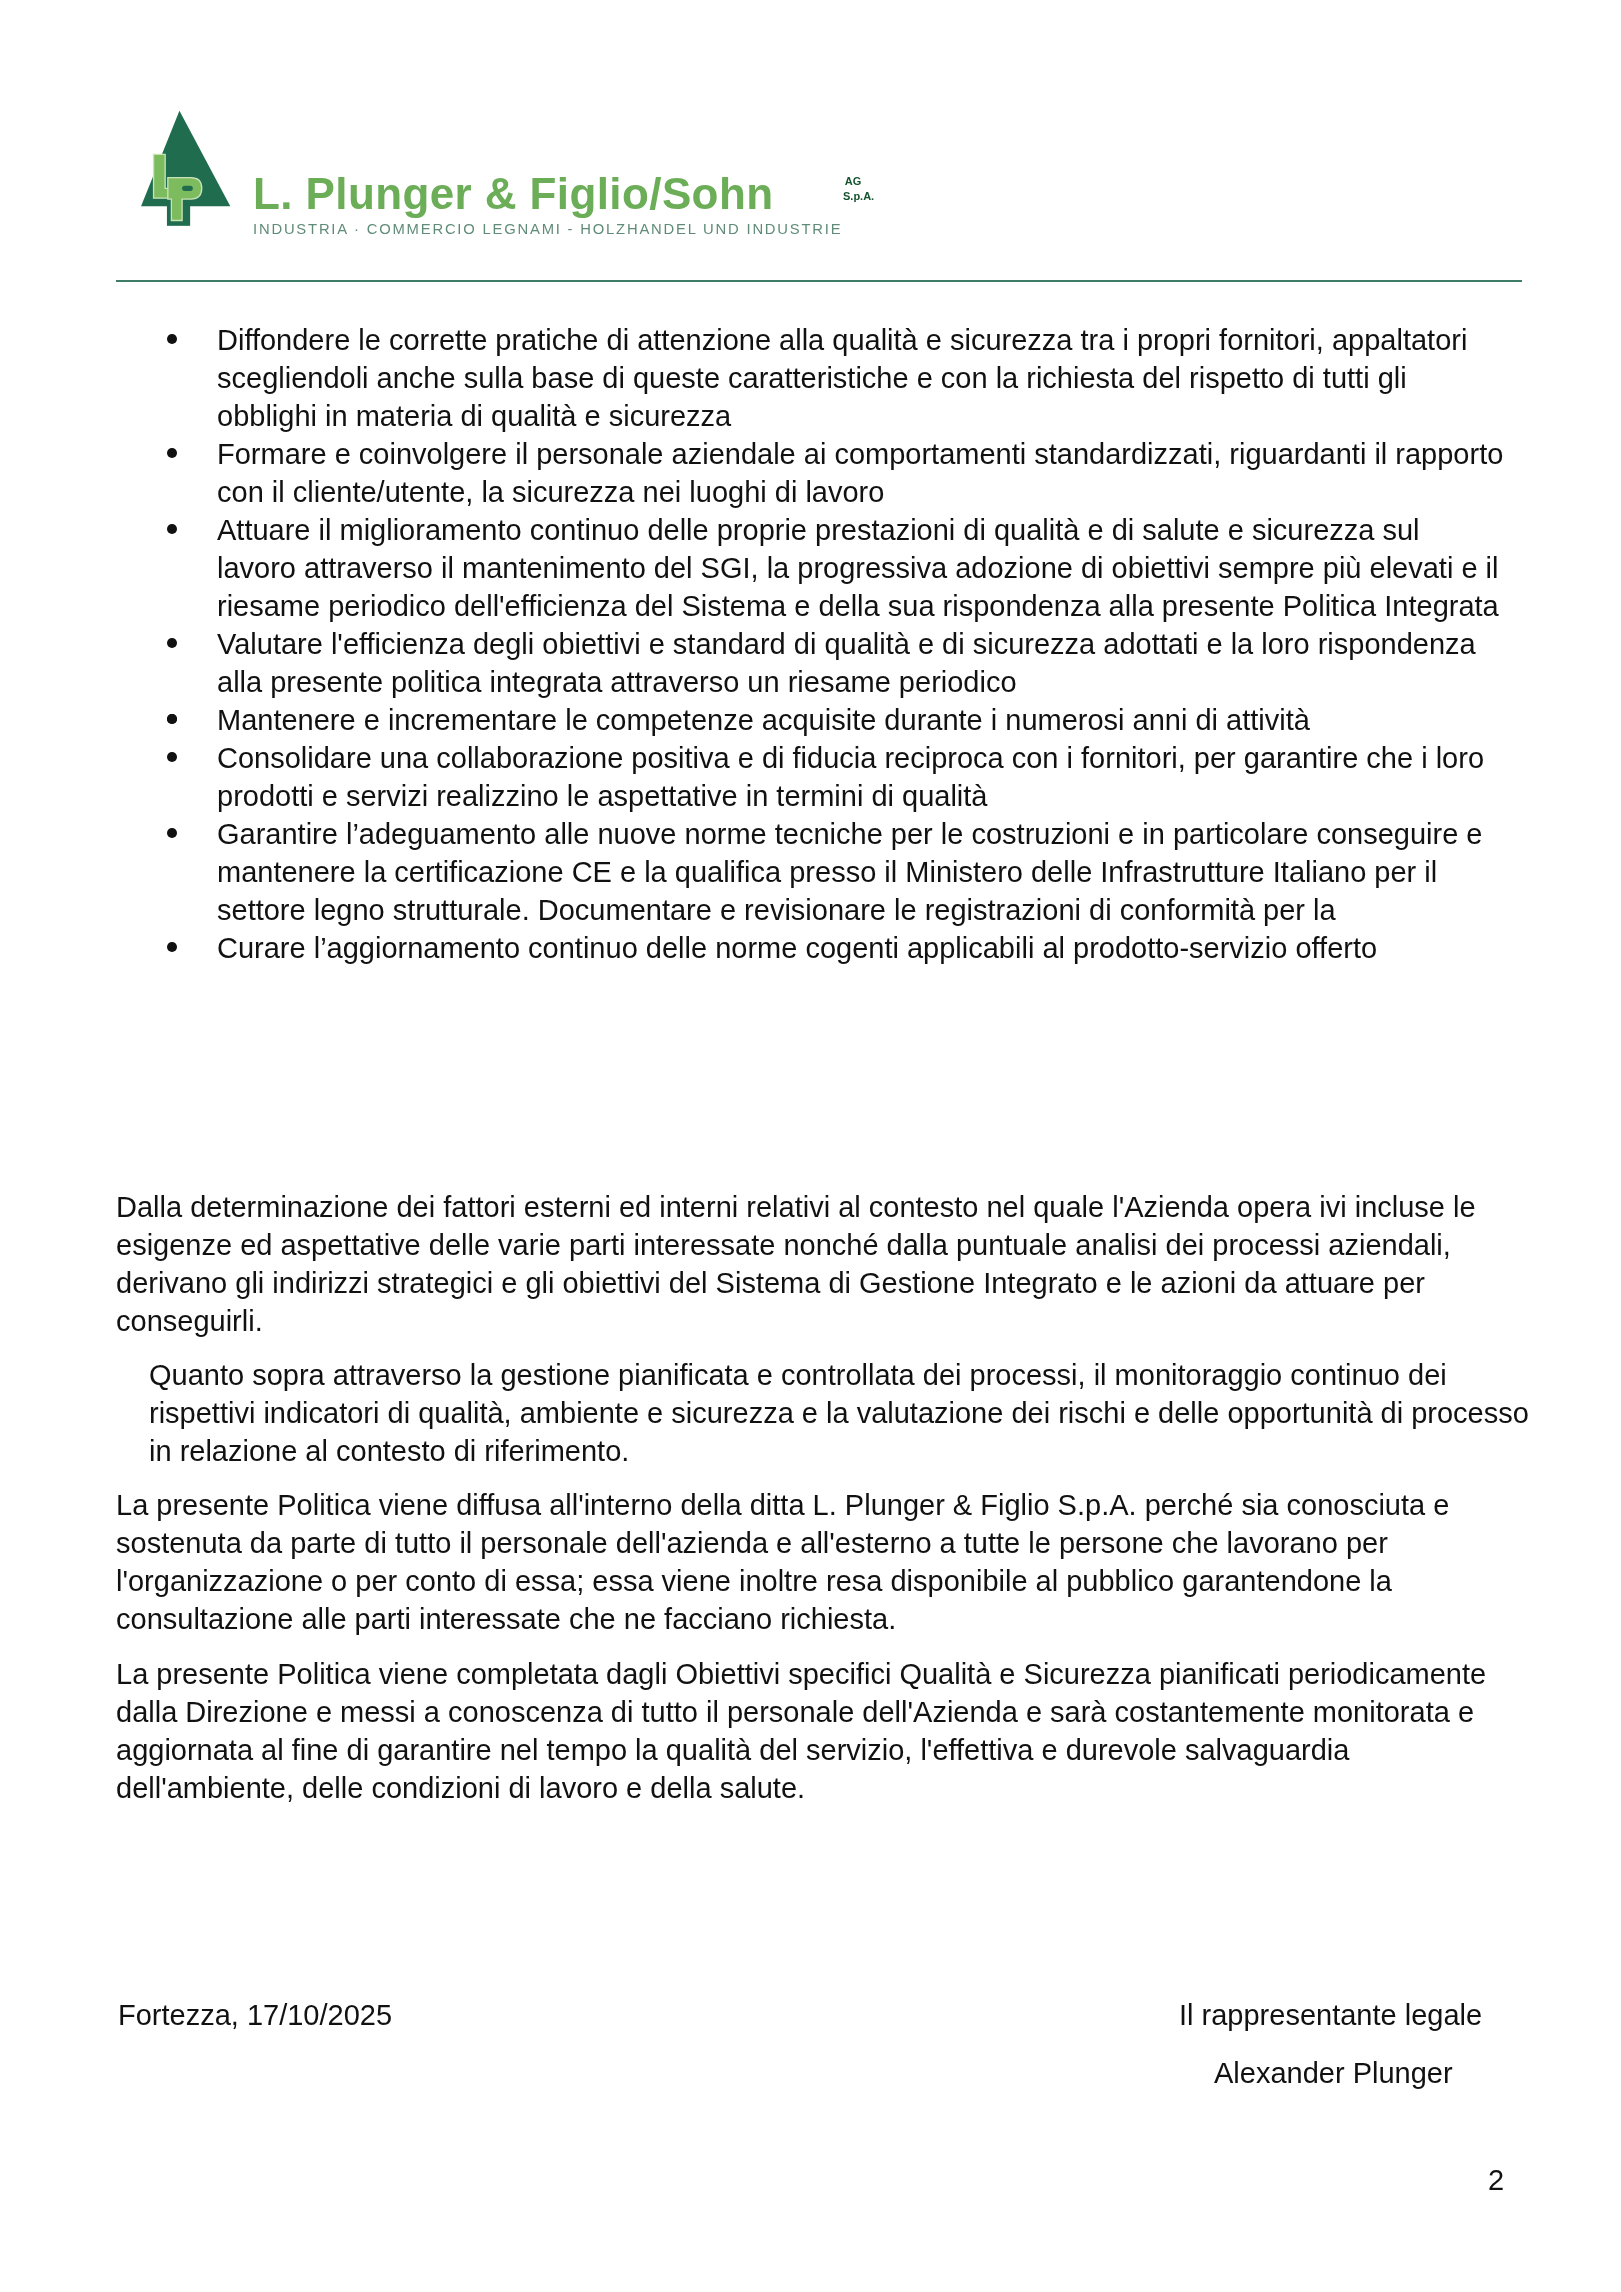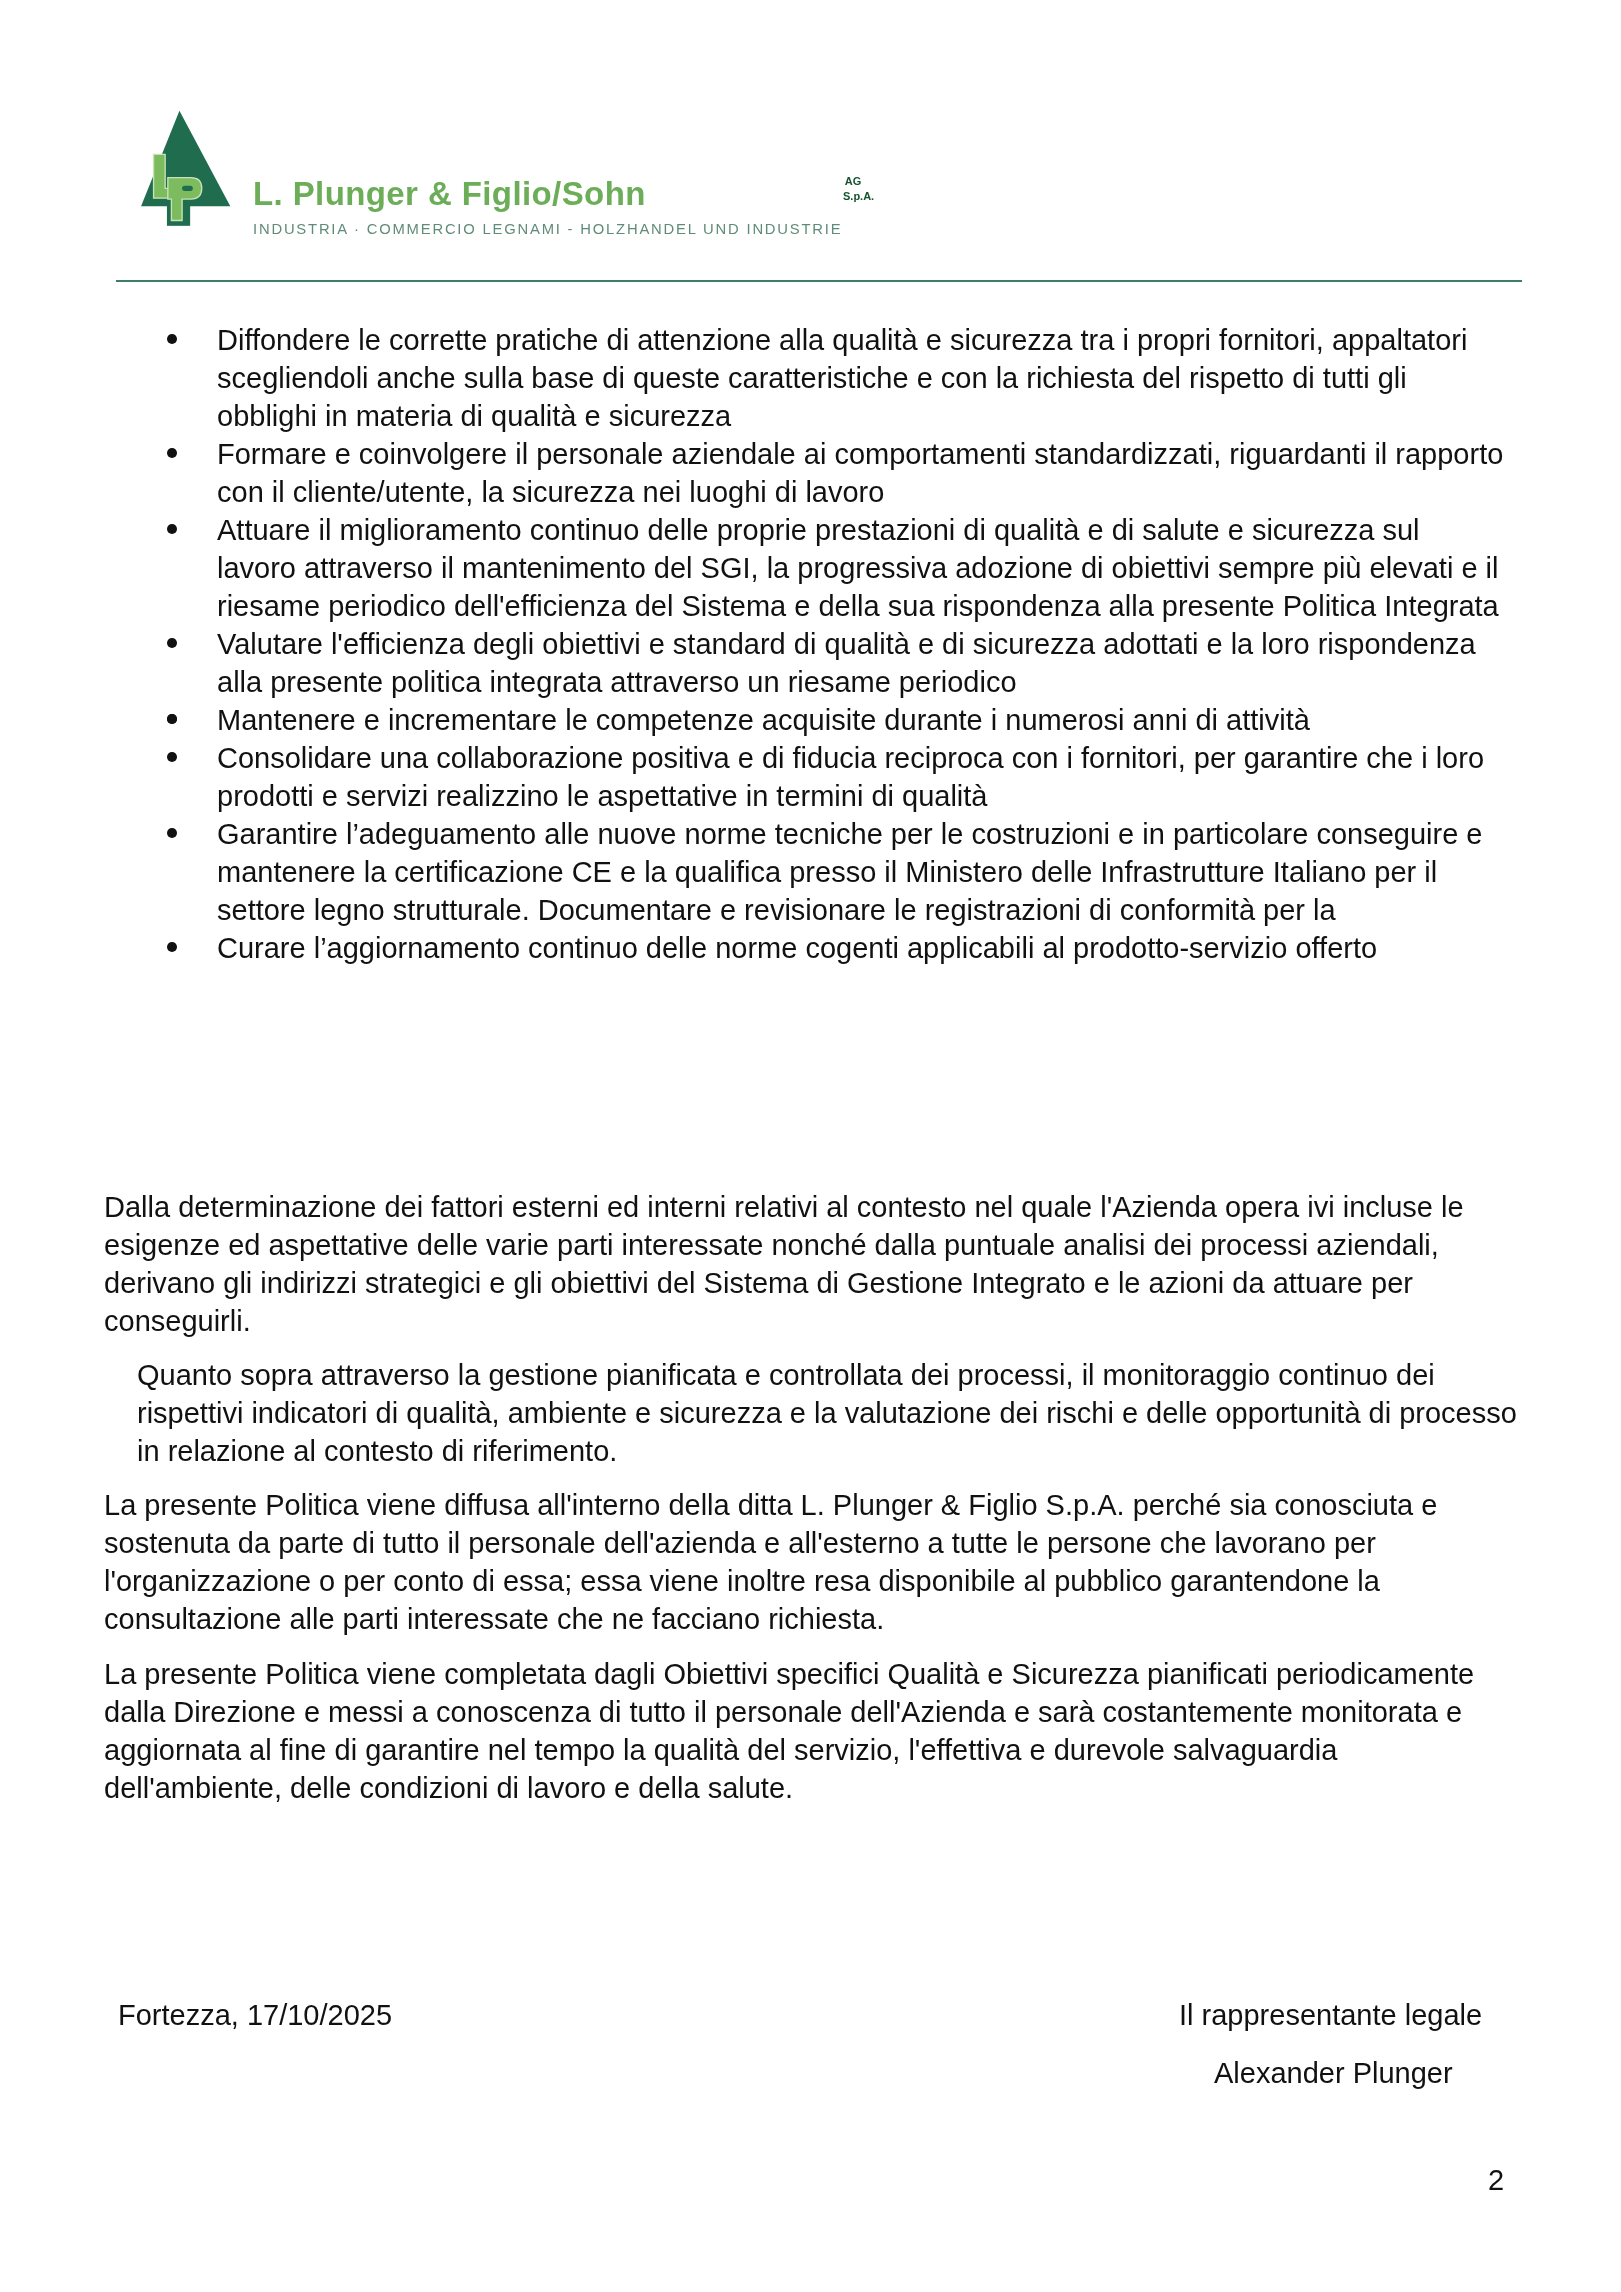--- a/index.html
+++ b/index.html
@@ -3,39 +3,39 @@
 <meta charset="utf-8">
 <style>
   html, body { margin: 0; padding: 0; background: #ffffff; }
   body { width: 1621px; height: 2293px; position: relative; overflow: hidden;
          font-family: "Liberation Sans", "DejaVu Sans", sans-serif; color: #111111; }
   .page { position: absolute; left: 0; top: 0; width: 1621px; height: 2293px; background: #fff; }
 
   
   .logo { position: absolute; left: 125px; top: 99px; width: 806px; height: 152px; }
   .logo-mark { position: absolute; left: 0; top: 0; width: 116px; height: 143px; }
-  .logo-name { position: absolute; left: 128px; top: 77px; font-weight: bold; font-size: 33px;
+  .logo-name { position: absolute; left: 128px; top: 77px; font-weight: bold; font-size: 44px;
                color: #6cad58; letter-spacing: 0.4px; white-space: nowrap; line-height: 36px; }
   .logo-suffix { position: absolute; left: 718px; top: 75px; font-weight: bold; font-size: 11px;
                  color: #14532d; line-height: 15px; white-space: nowrap; }
   .logo-suffix .ag { display: block; padding-left: 1.8px; }
   .logo-tagline { position: absolute; left: 128px; top: 122px; font-size: 14.8px; color: #5f8b78;
                   letter-spacing: 1.8px; white-space: nowrap; line-height: 16px; }
 
   .header-rule { position: absolute; left: 116px; top: 280px; width: 1406px; height: 1.8px; background: #3f7d69; }
 
   
   .text { font-size: 29px; line-height: 38px; white-space: nowrap; }
   .bullets { position: absolute; left: 0; top: 321px; width: 1621px; }
   .bullet-item { position: relative; }
   .bullet-dot { position: absolute; left: 167px; top: 13.4px; width: 9.9px; height: 9.9px; border-radius: 50%; background: #111; }
   .bullet-lines { margin-left: 217px; }
   .line { display: block; }
 
-  .para { position: absolute; left: 104px; width: 1415px; }
+  .para { position: absolute; left: 116px; width: 1415px; }
   .p1 { top: 1188px; }
   .p2 { top: 1356px; margin-left: 33px; }
   .p3 { top: 1486px; }
   .p4 { top: 1655px; }
 
   .sig-place { position: absolute; left: 118px; top: 1996px; }
   .sig-role { position: absolute; left: 1179px; top: 1996px; }
   .sig-name { position: absolute; left: 1214px; top: 2054px; text-align: center; }
   .page-number { position: absolute; left: 1488px; top: 2161px; }
 </style>

